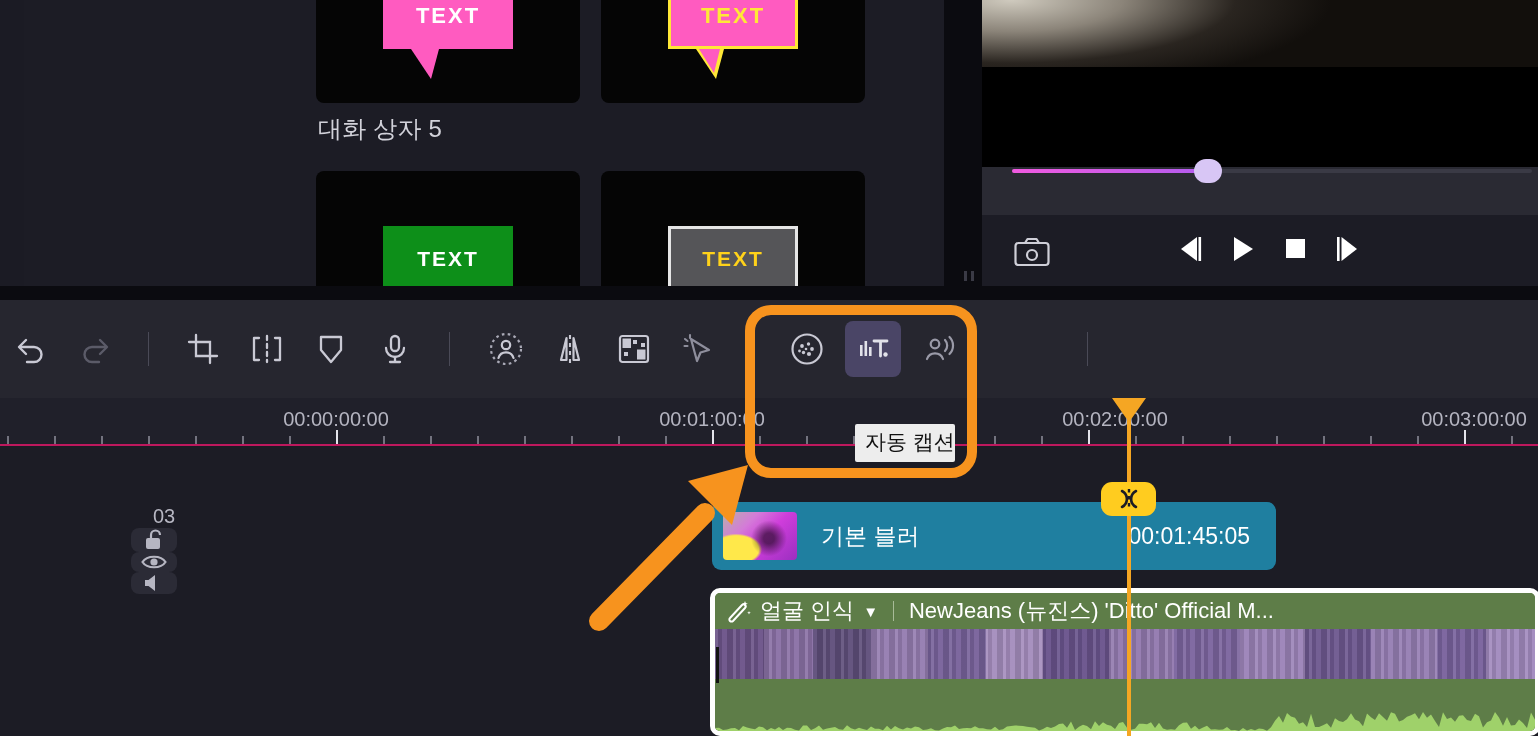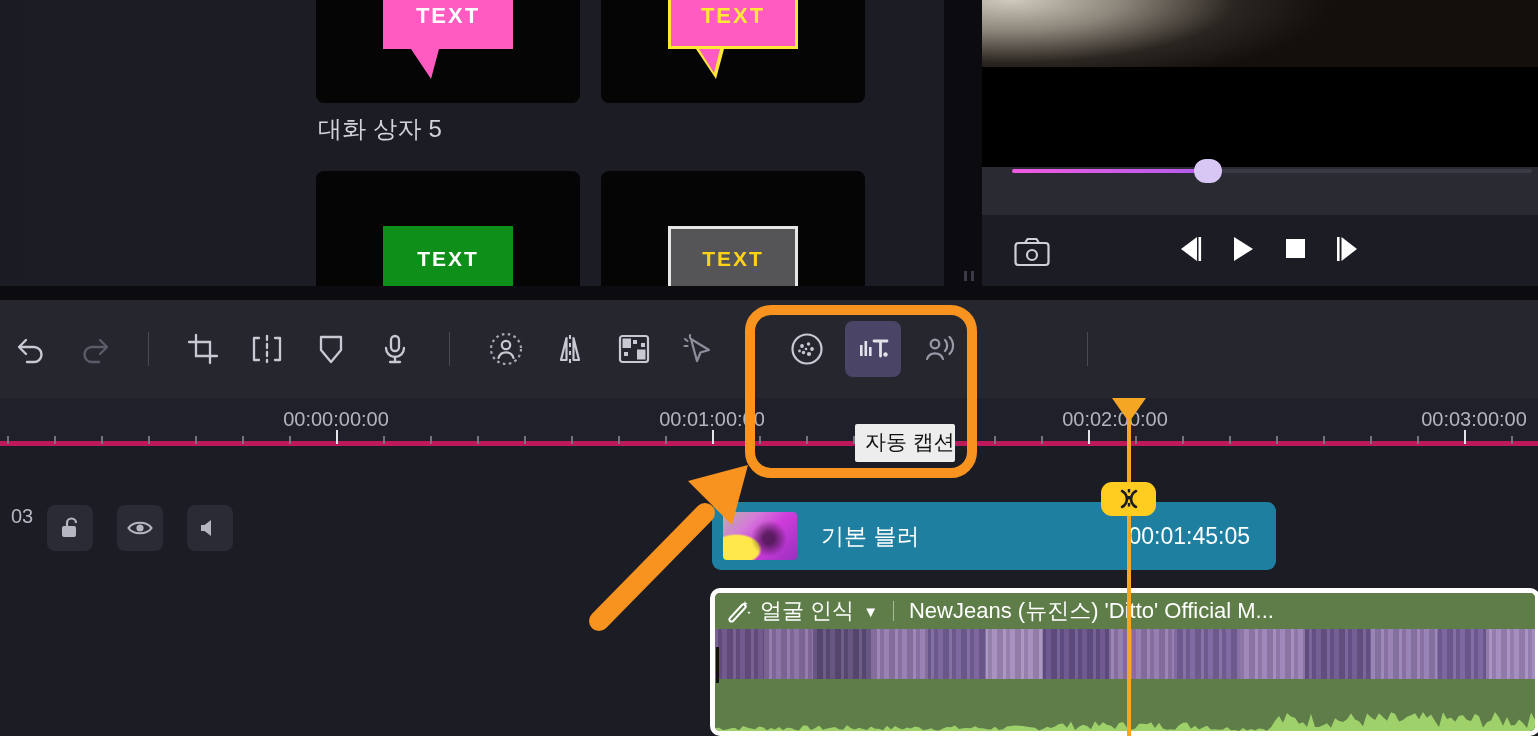--- a/index.html
+++ b/index.html
@@ -157,33 +157,33 @@
     white-space: nowrap; border-radius: 2px;
   }
 
   
   #timeline {
     position: absolute; left: 0; top: 398px; width: 1538px; height: 338px;
     background: #1c1c25;
   }
   #ruler {
     position: absolute; left: 0; top: 0; width: 1538px; height: 48px;
-    background: #20202a; border-bottom: 5px solid #be185d;
+    background: #20202a; border-bottom: 2px solid #be185d;
   }
   .ruler-label {
     position: absolute; top: 10px; color: #b4b4c0; font-size: 20px; transform: translateX(-50%);
     white-space: nowrap;
   }
   .tick { position: absolute; background: #8e8e9c; width: 2px; }
   .tick.major { height: 14px; top: 32px; background: #e3e3ea; }
   .tick.minor { height: 8px; top: 38px; background: #73737f; }
 
   
   .track-head {
-    position: absolute; left: 1px; width: 300px; display: flex; 
+    position: absolute; left: 16px; width: 300px; display: flex; align-items: center; flex-direction: column;
   }
   .track-num {
     width: 46px; text-align: left; padding-left: 10px;
     color: #b6b6c2; font-size: 20px;
   }
   .th-btn {
     width: 46px; height: 46px; background: #2b2b36; border-radius: 8px;
     display: flex; align-items: center; justify-content: center; cursor: pointer;
     margin-right: 24px;
   }

